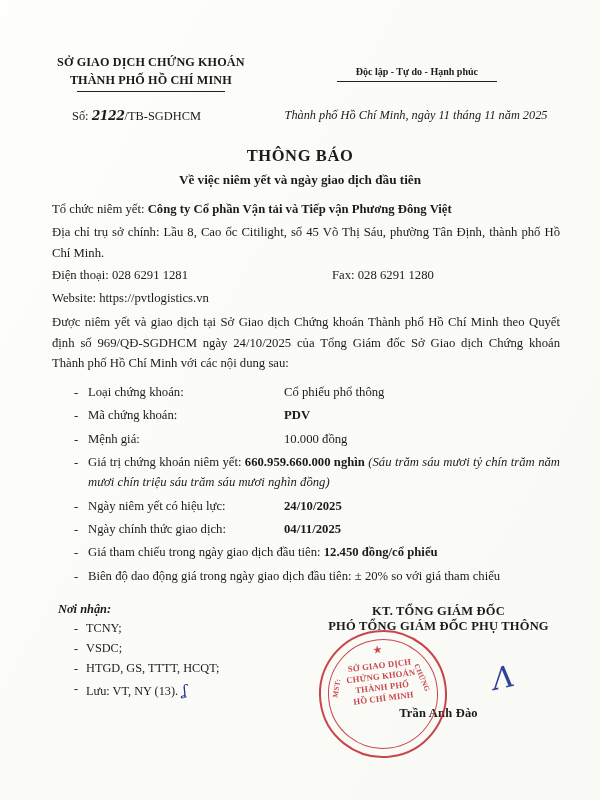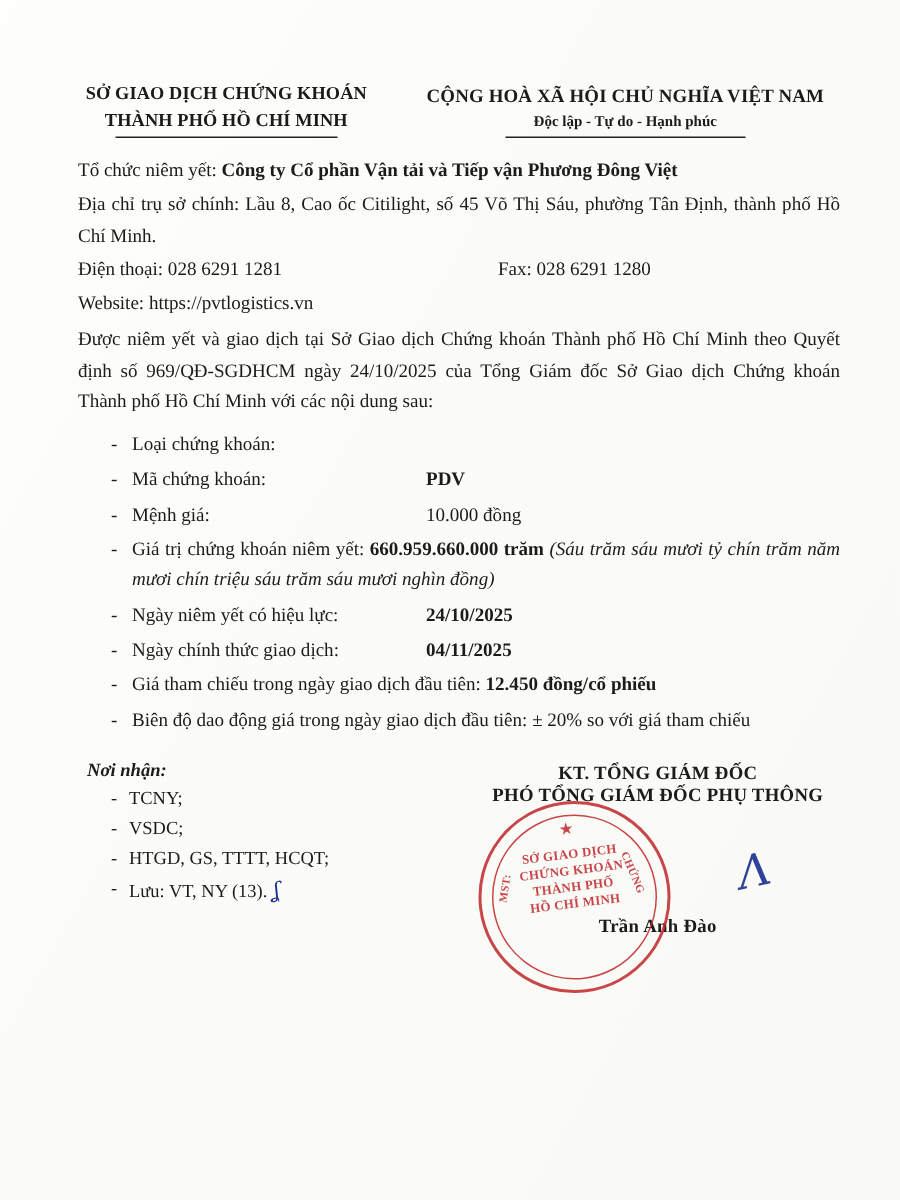--- a/index.html
+++ b/index.html
@@ -30,21 +30,21 @@
     pointer-events: none;
   }
   .inner {
     position: relative;
     padding: 52px 34px 10px 34px;
   }
 
   
   .header {
     display: flex;
-    align-items: flex-end;
+    align-items: center;
     justify-content: space-between;
   }
   .hdr-left {
     width: 235px;
     text-align: center;
     padding-top: 2px;
   }
   .hdr-right {
     width: 300px;
     text-align: center;
@@ -286,27 +286,36 @@
 <div class="page">
   <div class="inner">
 
     <div class="header">
       <div class="hdr-left">
         <div class="org-line">SỞ GIAO DỊCH CHỨNG KHOÁN</div>
         <div class="org-line">THÀNH PHỐ HỒ CHÍ MINH</div>
         <div class="rule rule-left"></div>
       </div>
       <div class="hdr-right">
-        <div class="nation-line">CỘNG HOÀ XÃ HỘI CHỦ NGHĨA VIỆT NAM</div>
         <div class="motto">Độc lập - Tự do - Hạnh phúc</div>
         <div class="rule rule-right"></div>
       </div>
     </div>
 
-
+    <div class="subhdr">
+      <div class="docnum">
+        <span>Số: </span><span class="handwrite">2122</span><span>/TB-SGDHCM</span>
+      </div>
+      <div class="place-date">Thành phố Hồ Chí Minh, ngày 11 tháng 11 năm 2025</div>
+    </div>
+
+    <div class="title-block">
+      <div class="title">THÔNG BÁO</div>
+      <div class="subtitle">Về việc niêm yết và ngày giao dịch đầu tiên</div>
+    </div>
 
     <div class="body">
 
       <div class="para">
         <span>Tổ chức niêm yết:</span>
         <span class="b">Công ty Cổ phần Vận tải và Tiếp vận Phương Đông Việt</span>
       </div>
 
       <div class="para">
         <span>Địa chỉ trụ sở chính:</span>
@@ -329,41 +338,42 @@
         <span>https://pvtlogistics.vn</span>
       </div>
 
       <div class="para" style="margin-top:4px;">Được niêm yết và giao dịch tại Sở Giao dịch Chứng khoán Thành phố Hồ Chí Minh theo Quyết định số 969/QĐ-SGDHCM ngày 24/10/2025 của Tổng Giám đốc Sở Giao dịch Chứng khoán Thành phố Hồ Chí Minh với các nội dung sau:</div>
 
       <ul class="items">
 
         <li>
           <div class="row">
             <span class="lbl">Loại chứng khoán:</span>
+            <span class="val">Cổ phiếu phổ thông</span>
           </div>
         </li>
 
         <li>
           <div class="row">
             <span class="lbl">Mã chứng khoán:</span>
             <span class="val bold">PDV</span>
           </div>
         </li>
 
         <li>
           <div class="row">
             <span class="lbl">Mệnh giá:</span>
             <span class="val">10.000 đồng</span>
           </div>
         </li>
 
 
         <li>
           <span>Giá trị chứng khoán niêm yết:</span>
-          <span class="b">660.959.660.000 trăm</span>
+          <span class="b">660.959.660.000 nghìn</span>
           <span class="i">(Sáu trăm sáu mươi tỷ chín trăm năm mươi chín triệu sáu trăm sáu mươi nghìn đồng)</span>
         </li>
 
         <li>
           <div class="row">
             <span class="lbl">Ngày niêm yết có hiệu lực:</span>
             <span class="val bold">24/10/2025</span>
           </div>
         </li>
 

